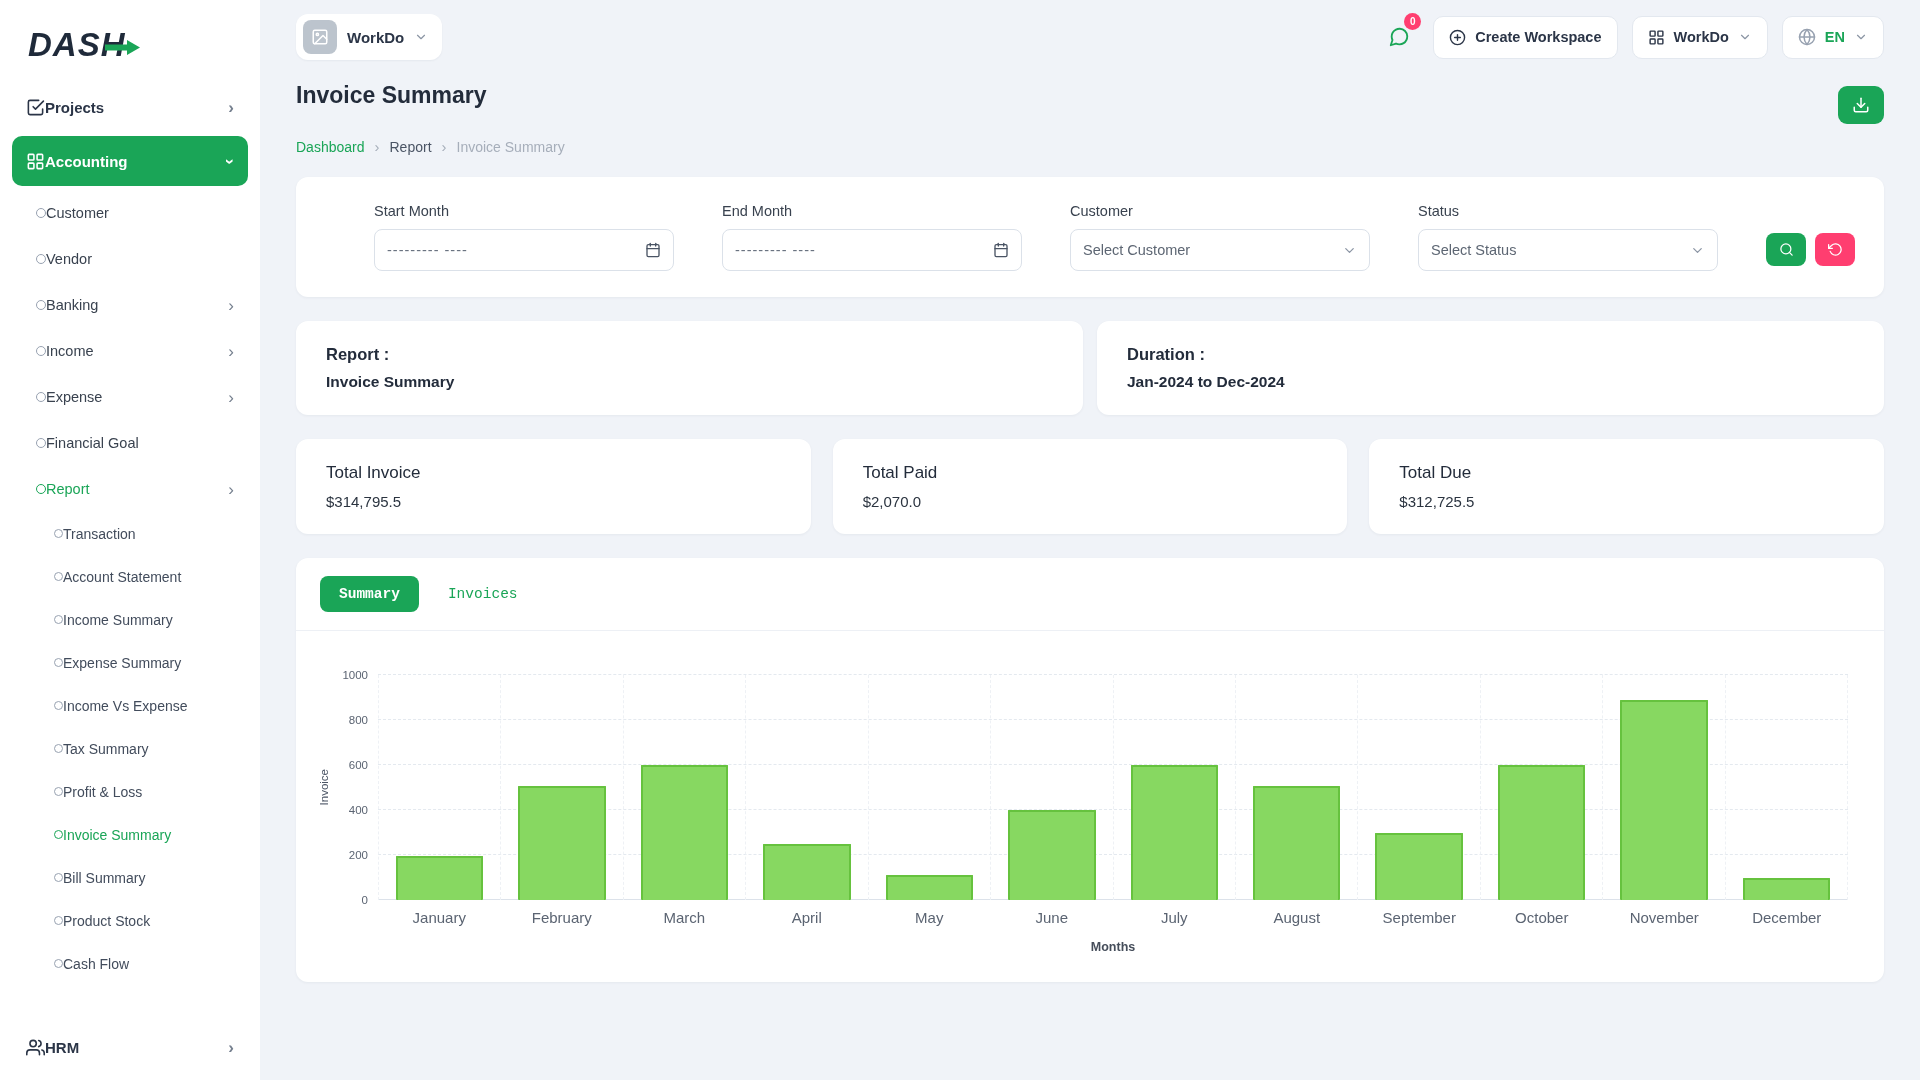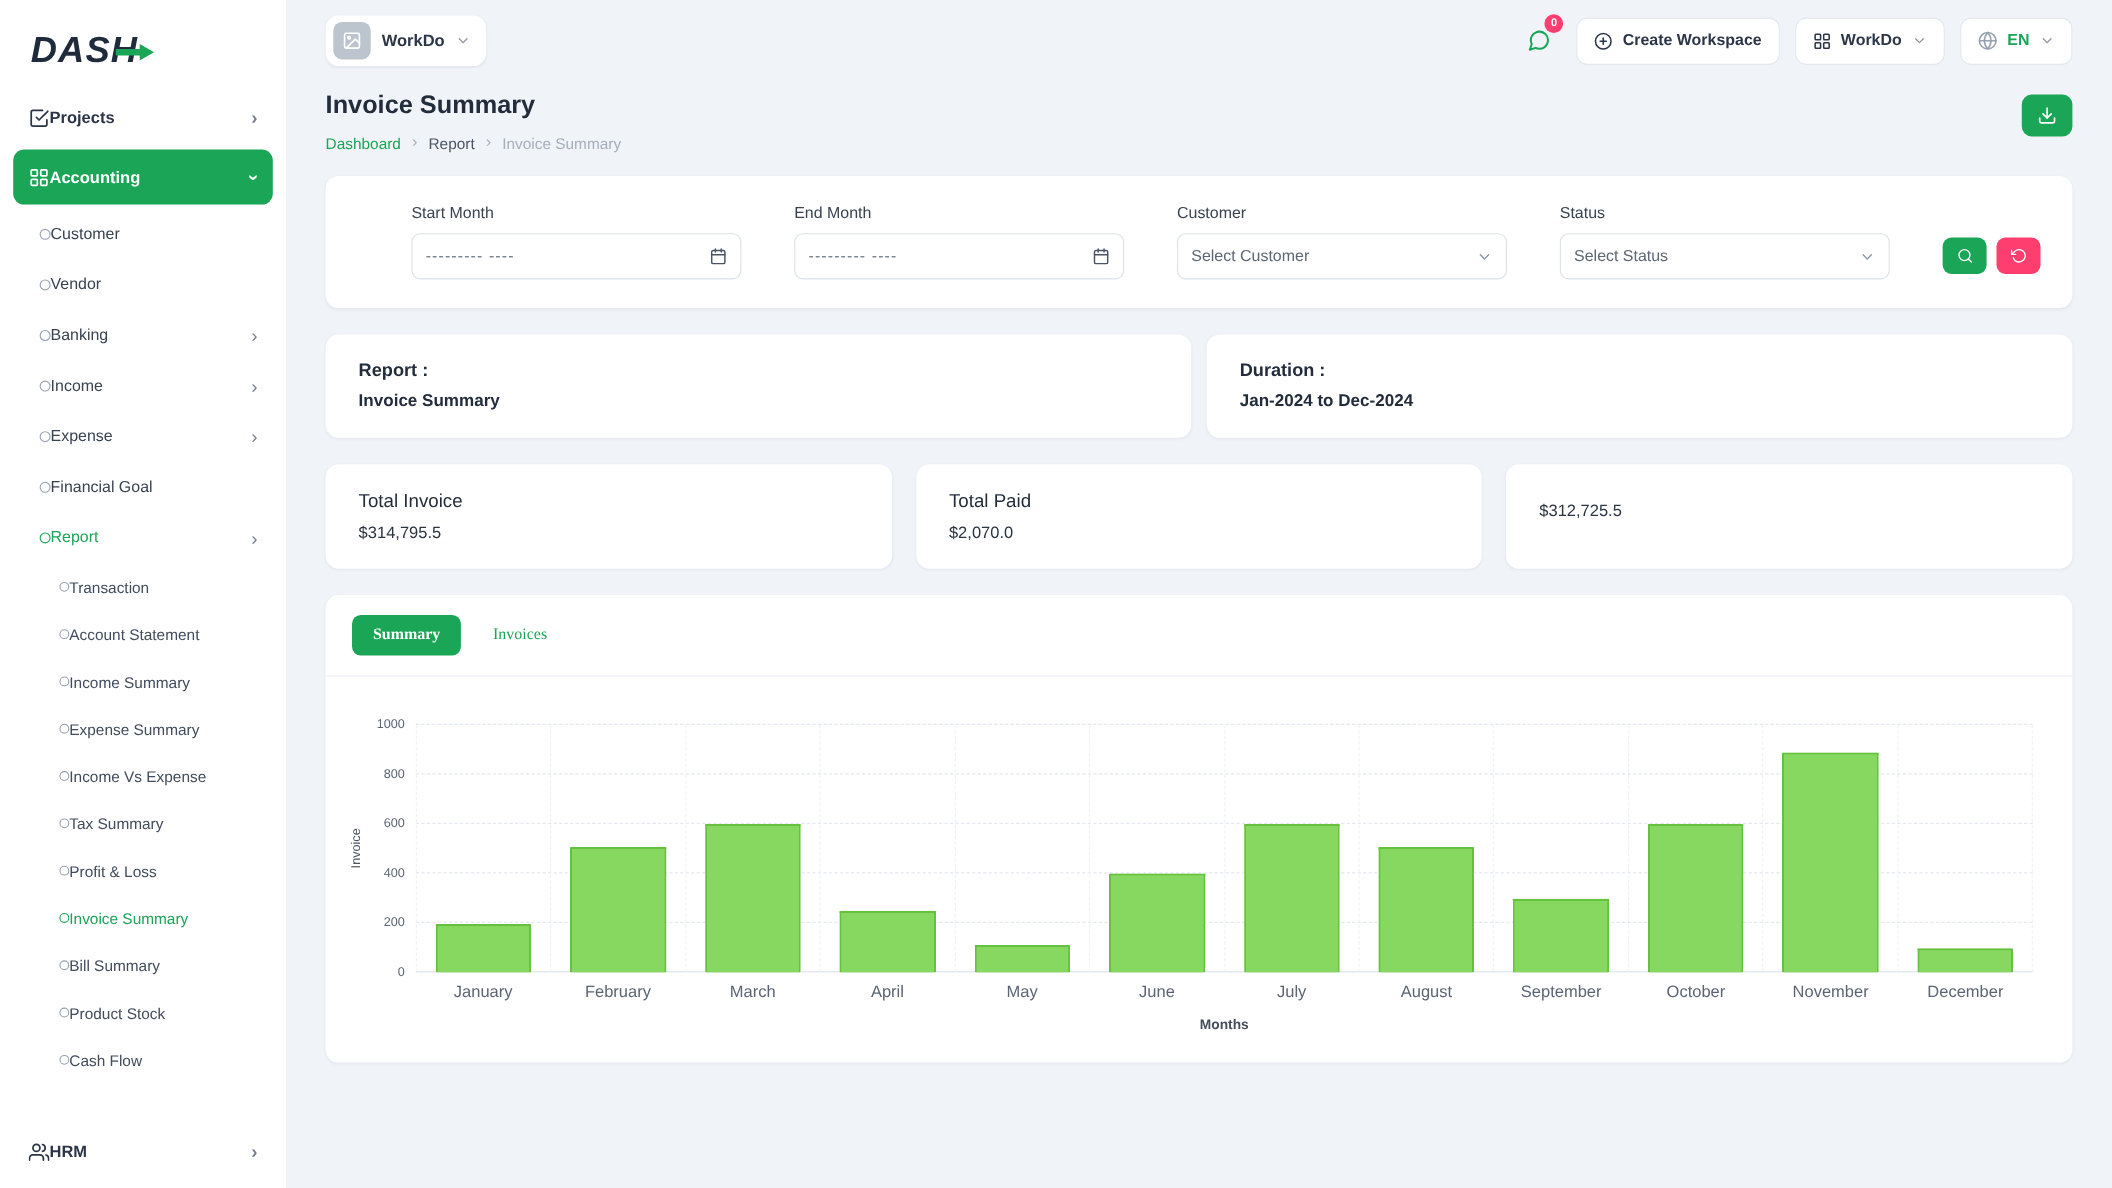--- a/index.html
+++ b/index.html
@@ -49,21 +49,21 @@
   .caret{color:#8b95a4;display:flex}
   .top-actions{display:flex;align-items:center;gap:14px}
   .chat-btn{position:relative;width:40px;height:40px;display:flex;align-items:center;justify-content:center;color:var(--primary);cursor:pointer}
   .badge{position:absolute;top:-4px;right:-2px;min-width:17px;height:17px;border-radius:9px;background:var(--pink);color:#fff;font-size:10px;font-weight:700;display:flex;align-items:center;justify-content:center;padding:0 4px}
   .btn-outline{height:43px;background:#fff;border:1px solid #e3e8ef;border-radius:10px;display:flex;align-items:center;gap:9px;padding:0 15px;font-size:14.5px;color:#2b3547;font-weight:600;cursor:pointer;font-family:inherit}
   .btn-outline .globe{color:#97a1b0;display:flex}
   .lang{color:var(--primary);font-weight:700}
 
   .page-head{display:flex;justify-content:space-between;align-items:flex-start;margin-top:8px}
   .page-title{font-size:23px;font-weight:700;color:#232c3b}
-  .breadcrumb{margin-top:12px;font-size:14px;display:flex;align-items:center;gap:10px}
+  .breadcrumb{margin-top:29px;font-size:14px;display:flex;align-items:center;gap:10px}
   .bc-0{color:var(--primary);cursor:pointer}
   .bc-1{color:#4a5464}
   .bc-2{color:#a6aeba}
   .bc-sep{color:#a6aeba;font-size:15px}
   .dl-btn{width:46px;height:38px;border:none;border-radius:9px;background:var(--primary);color:#fff;display:flex;align-items:center;justify-content:center;cursor:pointer;margin-top:4px}
 
   .card{background:#fff;border-radius:12px;box-shadow:0 1px 3px rgba(20,30,50,.05)}
 
   
   .filter-card{margin-top:22px;padding:26px 30px;display:flex;align-items:flex-end;gap:48px}
@@ -86,21 +86,21 @@
   .info-label{font-weight:700;font-size:16.5px;color:#232c3b}
   .info-value{font-weight:700;font-size:15.5px;color:#232c3b;margin-top:9px}
   .stats-row{margin-top:24px;display:flex;gap:22px}
   .stat-card{flex:1;padding:24px 30px}
   .stat-label{font-weight:400;font-size:17px;color:#232c3b}
   .stat-value{margin-top:10px;font-size:15px;font-weight:500;color:#2b3440}
 
   
   .chart-card{margin-top:24px;padding-bottom:28px}
   .tabs-row{display:flex;gap:10px;padding:18px 24px;border-bottom:1px solid #edf0f5}
-  .tab{border:none;background:transparent;color:var(--primary);font-size:14.5px;padding:10px 19px;border-radius:8px;cursor:pointer;font-family:Liberation Serif, serif}
+  .tab{border:none;background:transparent;color:var(--primary);font-size:14.5px;padding:10px 19px;border-radius:8px;cursor:pointer;font-family:Liberation Mono, monospace}
   .tab.active{background:var(--primary);color:#fff;font-weight:600}
   .chart-wrap{padding:44px 36px 0 18px}
   .chart-row{display:flex}
   .y-title-col{width:20px;display:flex;align-items:center;justify-content:center}
   .y-title-col span{writing-mode:vertical-rl;transform:rotate(180deg);font-size:11.5px;color:#4a5464}
   .y-axis{position:relative;width:44px;height:225px}
   .ytick{position:absolute;right:10px;font-size:11.5px;color:#5b6472;line-height:14px}
   .plot{position:relative;flex:1;height:225px}
   .gridline{position:absolute;left:0;right:0;height:0;border-top:1px dashed #e4e9ef}
   .gridline.zero{border-top:1px solid #dce2ea}
@@ -418,20 +418,21 @@
     <section class="stats-row">
         <div class="card stat-card">
           <div class="stat-label">Total Invoice</div>
           <div class="stat-value">$314,795.5</div>
         </div>
         <div class="card stat-card">
           <div class="stat-label">Total Paid</div>
           <div class="stat-value">$2,070.0</div>
         </div>
         <div class="card stat-card">
+          <div class="stat-label">Total Due</div>
           <div class="stat-value">$312,725.5</div>
         </div>
       </section>
 
     <section class="card chart-card">
       <div class="tabs-row">
           <button class="tab active">Summary</button>
           <button class="tab">Invoices</button>
         </div>
 

